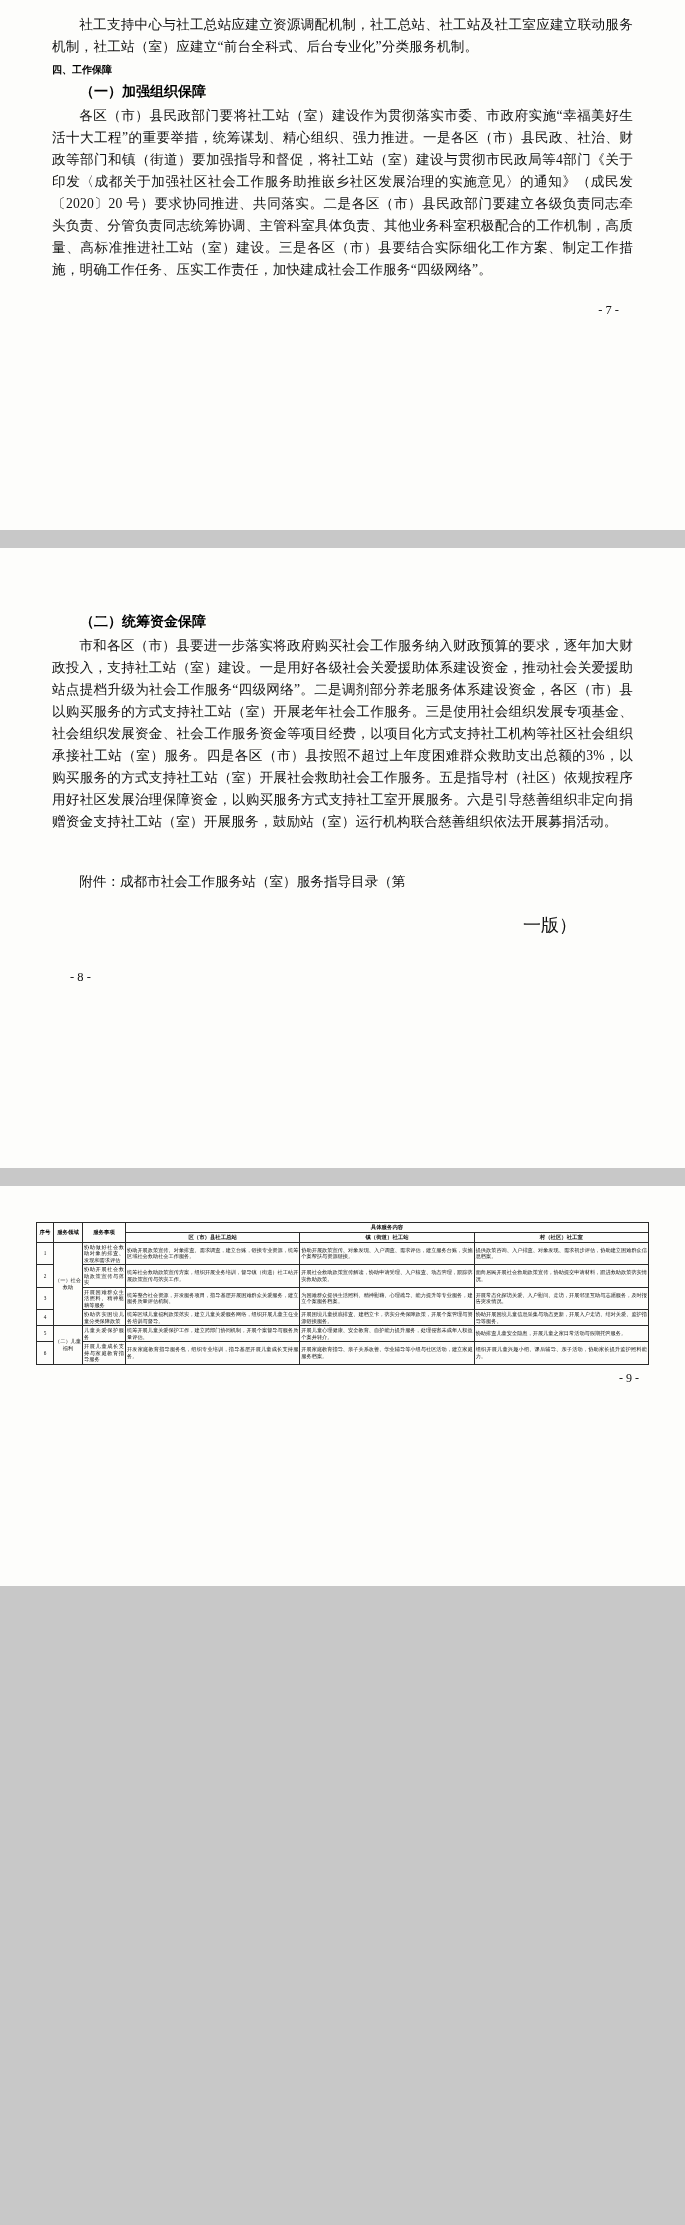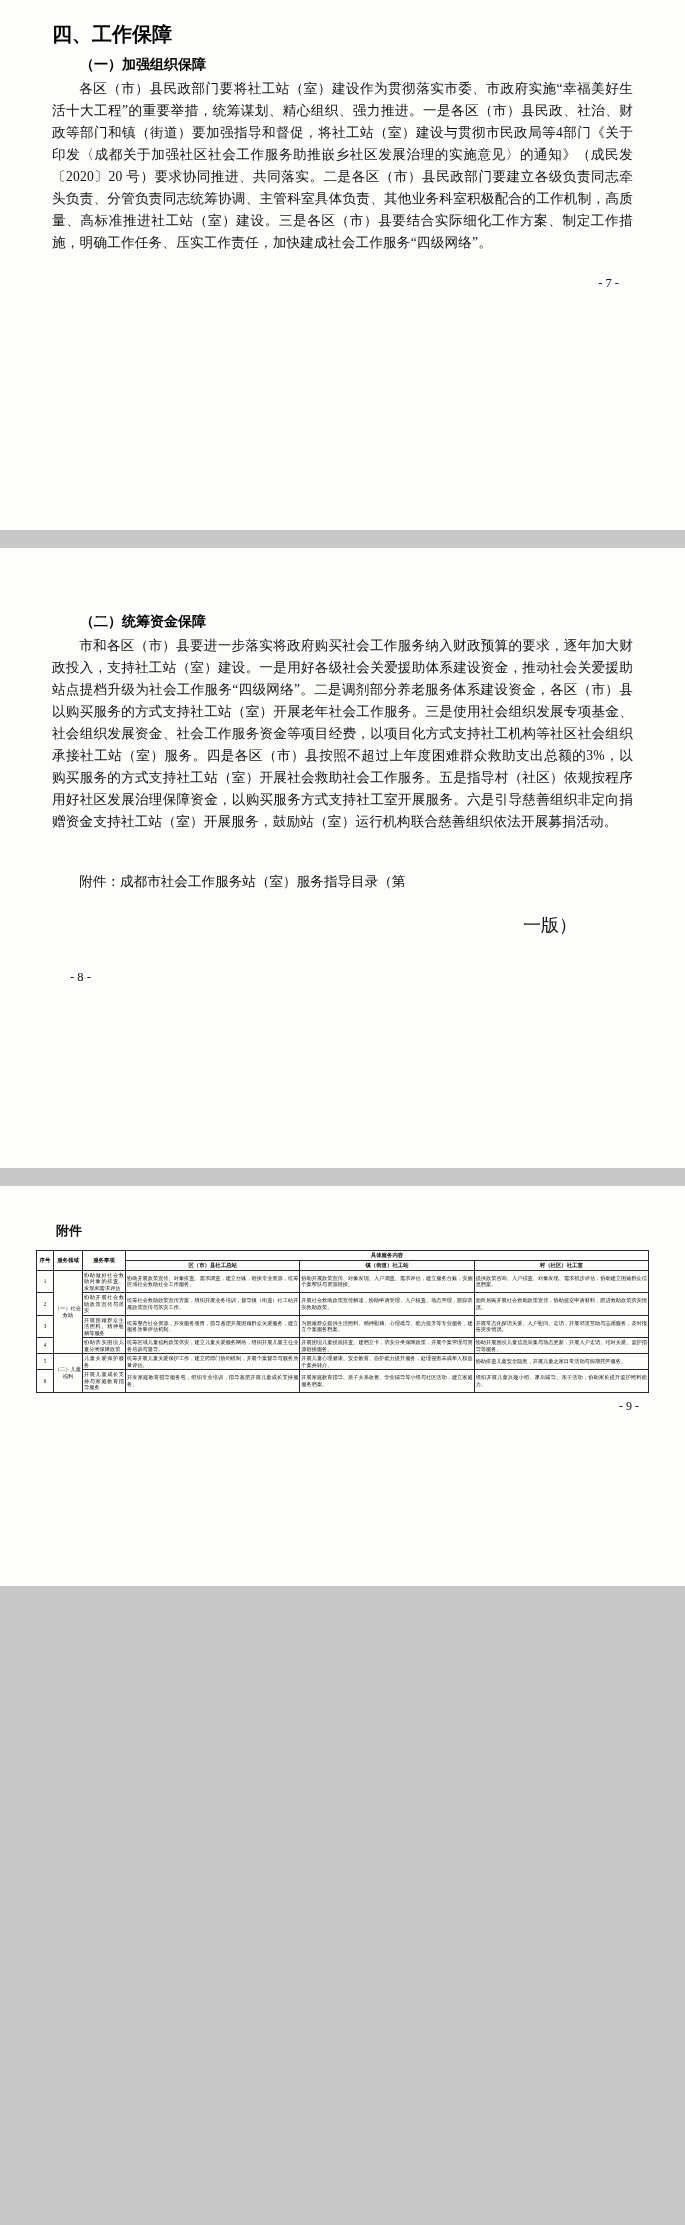--- a/index.html
+++ b/index.html
@@ -26,21 +26,21 @@
     font-size: 13.6px;
     line-height: 1.62;
     text-align: justify;
     text-justify: inter-ideograph;
     color: #111;
     margin: 0 0 1px 0;
     letter-spacing: 0.2px;
   }
   .indent { text-indent: 2em; }
   .heading {
-    font-size: 20px;
+    font-size: 10px;
     font-weight: bold;
     line-height: 1.7;
     margin: 3px 0 1px 0;
     color: #000;
   }
   .subheading {
     font-size: 14px;
     font-weight: bold;
     line-height: 1.7;
     margin: 2px 0 1px 0;
@@ -121,36 +121,36 @@
     font-size: 12px;
     margin-top: 6px;
     padding-right: 10px;
     color: #111;
   }
 </style>
 </head>
 <body>
 
 <div class="page p1">
+  <p class="para indent">社工支持中心与社工总站应建立资源调配机制，社工总站、社工站及社工室应建立联动服务机制，社工站（室）应建立“前台全科式、后台专业化”分类服务机制。</p>
   <p class="heading">四、工作保障</p>
   <p class="subheading">（一）加强组织保障</p>
   <p class="para indent">各区（市）县民政部门要将社工站（室）建设作为贯彻落实市委、市政府实施“幸福美好生活十大工程”的重要举措，统筹谋划、精心组织、强力推进。一是各区（市）县民政、社治、财政等部门和镇（街道）要加强指导和督促，将社工站（室）建设与贯彻市民政局等4部门《关于印发〈成都关于加强社区社会工作服务助推嵌乡社区发展治理的实施意见〉的通知》（成民发〔2020〕20 号）要求协同推进、共同落实。二是各区（市）县民政部门要建立各级负责同志牵头负责、分管负责同志统筹协调、主管科室具体负责、其他业务科室积极配合的工作机制，高质量、高标准推进社工站（室）建设。三是各区（市）县要结合实际细化工作方案、制定工作措施，明确工作任务、压实工作责任，加快建成社会工作服务“四级网络”。</p>
   <div class="pagenum">- 7 -</div>
 </div>
 
 <div class="page p2">
   <p class="subheading">（二）统筹资金保障</p>
   <p class="para indent">市和各区（市）县要进一步落实将政府购买社会工作服务纳入财政预算的要求，逐年加大财政投入，支持社工站（室）建设。一是用好各级社会关爱援助体系建设资金，推动社会关爱援助站点提档升级为社会工作服务“四级网络”。二是调剂部分养老服务体系建设资金，各区（市）县以购买服务的方式支持社工站（室）开展老年社会工作服务。三是使用社会组织发展专项基金、社会组织发展资金、社会工作服务资金等项目经费，以项目化方式支持社工机构等社区社会组织承接社工站（室）服务。四是各区（市）县按照不超过上年度困难群众救助支出总额的3%，以购买服务的方式支持社工站（室）开展社会救助社会工作服务。五是指导村（社区）依规按程序用好社区发展治理保障资金，以购买服务方式支持社工室开展服务。六是引导慈善组织非定向捐赠资金支持社工站（室）开展服务，鼓励站（室）运行机构联合慈善组织依法开展募捐活动。</p>
   <p class="attach-line">附件：成都市社会工作服务站（室）服务指导目录（第</p>
   <p class="attach-cont">一版）</p>
   <div class="pagenum center">- 8 -</div>
 </div>
 
 <div class="page p3">
-  <div class="attach-label">附件</div>
 
   <table class="catalog">
     <thead>
       <tr>
         <th class="col-no" rowspan="2">序号</th>
         <th class="col-field" rowspan="2">服务领域</th>
         <th class="col-item" rowspan="2">服务事项</th>
         <th colspan="3">具体服务内容</th>
       </tr>
       <tr>

